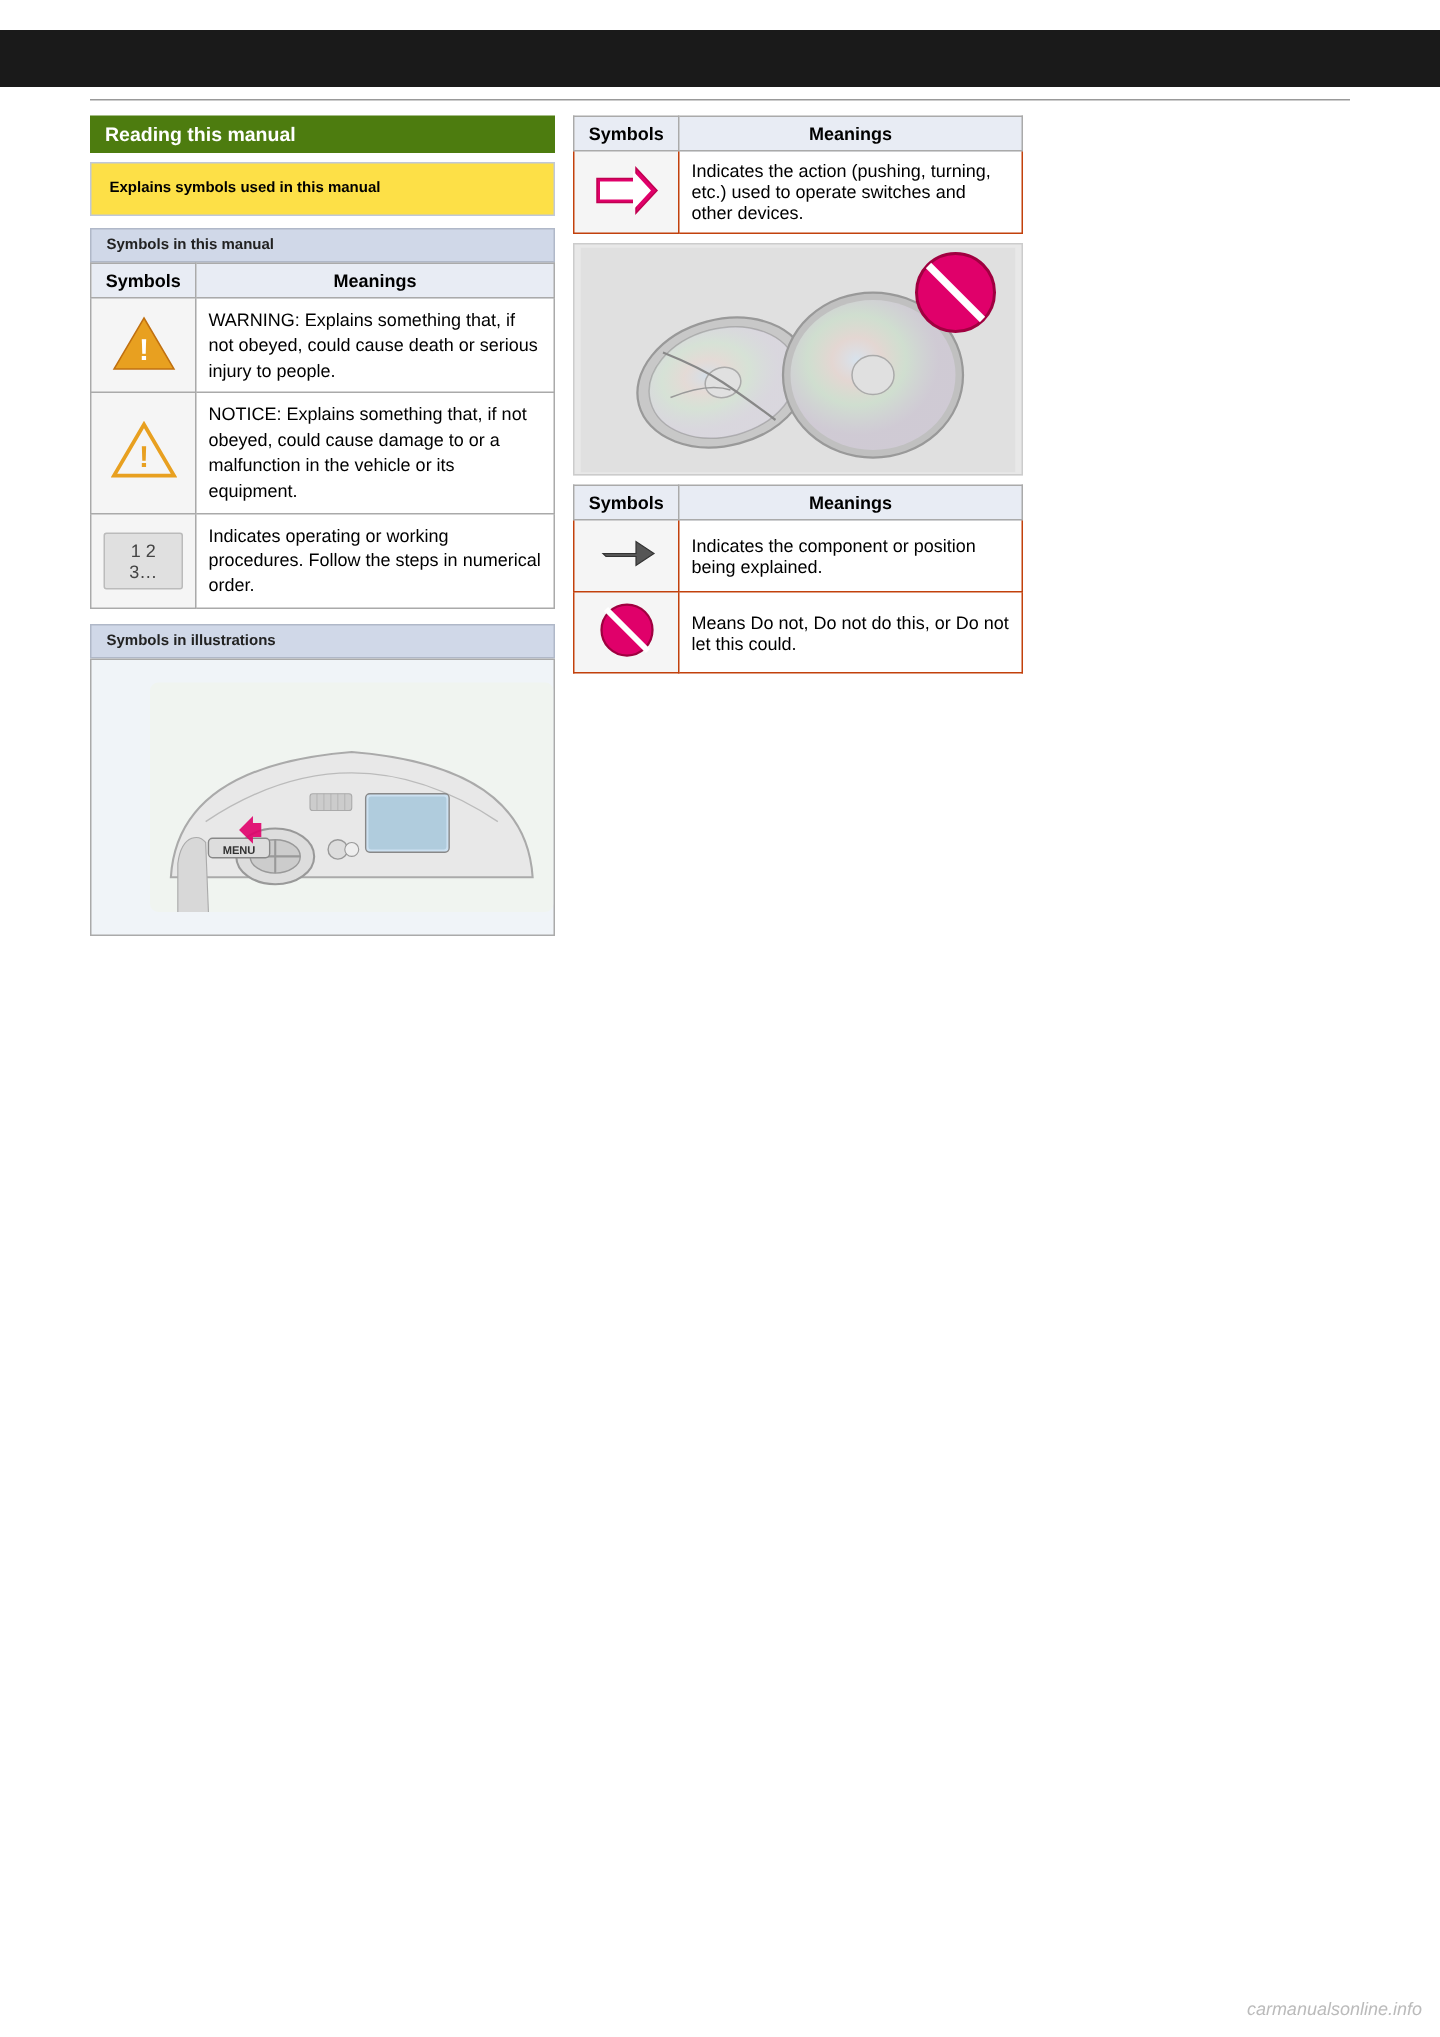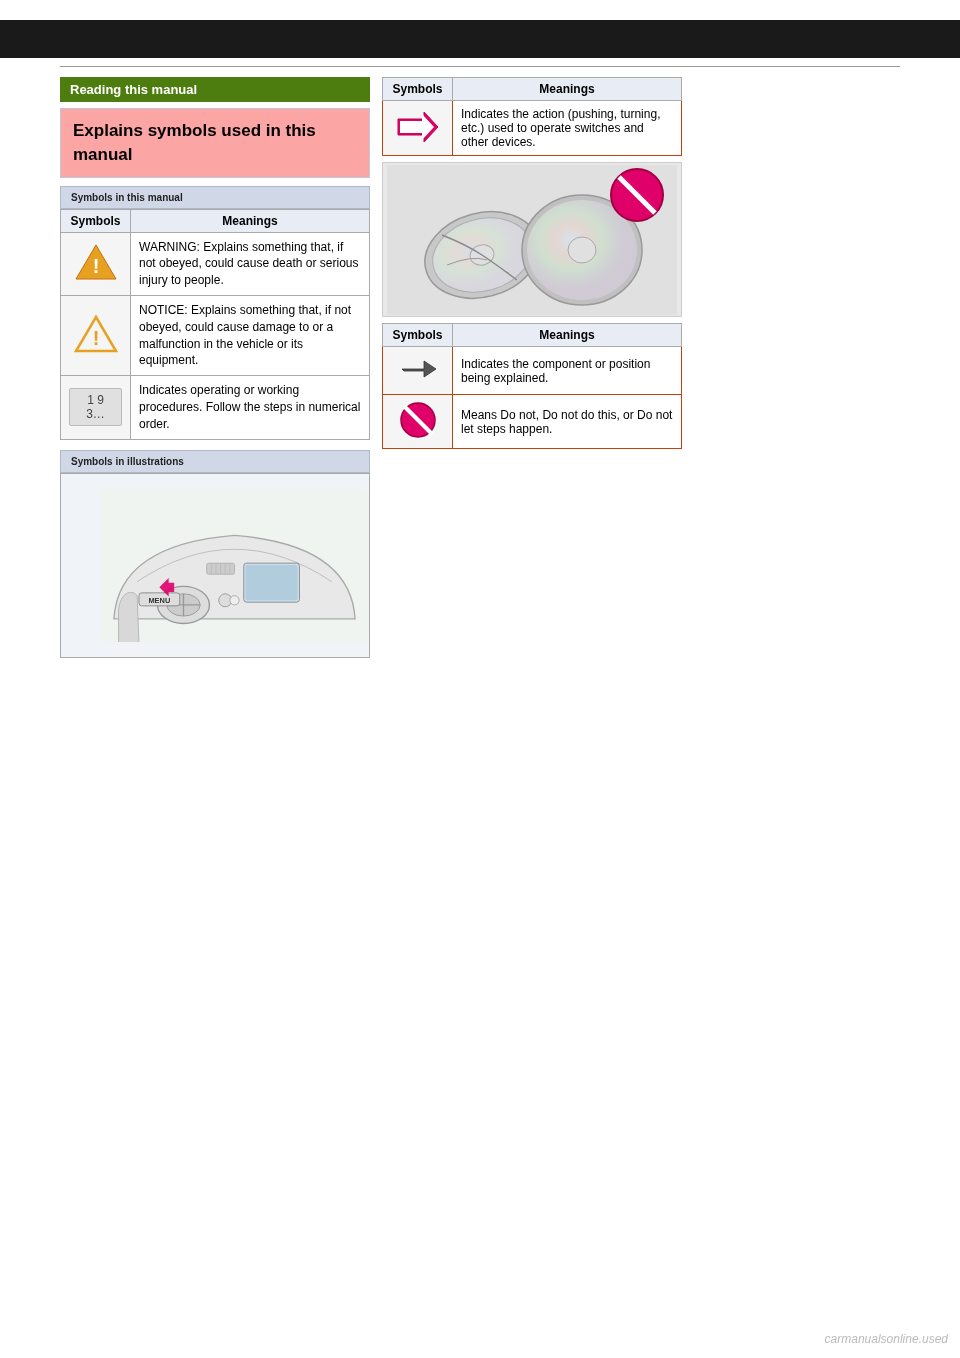--- a/index.html
+++ b/index.html
@@ -68,24 +68,24 @@
       background: #d0d8e8;
       color: #222;
       font-weight: bold;
       font-size: 10px;
       padding: 5px 10px;
       margin-bottom: 0;
       border: 1px solid #b0b8c8;
     }
 
     .explain-box {
-      background: #fca5a5;
+      background: #fde047;
       border: 1px solid #c0c8d8;
       padding: 10px 12px;
-      font-size: 17px;
+      font-size: 10px;
       font-weight: bold;
       margin-bottom: 8px;
       line-height: 1.4;
     }
 
     
     .symbols-table {
       width: 100%;
       border-collapse: collapse;
       border: 1px solid #aaa;
@@ -293,21 +293,21 @@
                 </svg>
               </span>
             </td>
             <td class="meaning-cell">
               NOTICE: Explains something that, if not obeyed, could cause damage to or a malfunction in the vehicle or its equipment.
             </td>
           </tr>
 
           <tr>
             <td class="icon-cell">
-              <span class="num-icon">1 9 3…</span>
+              <span class="num-icon">1 2 3…</span>
             </td>
             <td class="meaning-cell">
               Indicates operating or working procedures. Follow the steps in numerical order.
             </td>
           </tr>
         </tbody>
       </table>
 
       <div class="illus-section">
         <div class="sub-heading">
@@ -442,26 +442,26 @@
           <tr>
             <td class="icon-cell">
               <span class="no-symbol">
                 <svg width="38" height="38" viewBox="0 0 38 38" xmlns="http://www.w3.org/2000/svg">
                   <circle cx="19" cy="19" r="17" fill="#e0006a" stroke="#a00040" stroke-width="1.5"></circle>
                   <line x1="5" y1="5" x2="33" y2="33" stroke="#fff" stroke-width="4"></line>
                 </svg>
               </span>
             </td>
             <td class="meaning-cell">
-              Means Do not, Do not do this, or Do not let steps happen.
+              Means Do not, Do not do this, or Do not let this could.
             </td>
           </tr>
         </tbody>
       </table>
 
 
     </div>
   </div>
 
   <div class="watermark">
-    <span>carmanualsonline.used</span>
+    <span>carmanualsonline.info</span>
   </div>
 </div>
 
 </body></html>

